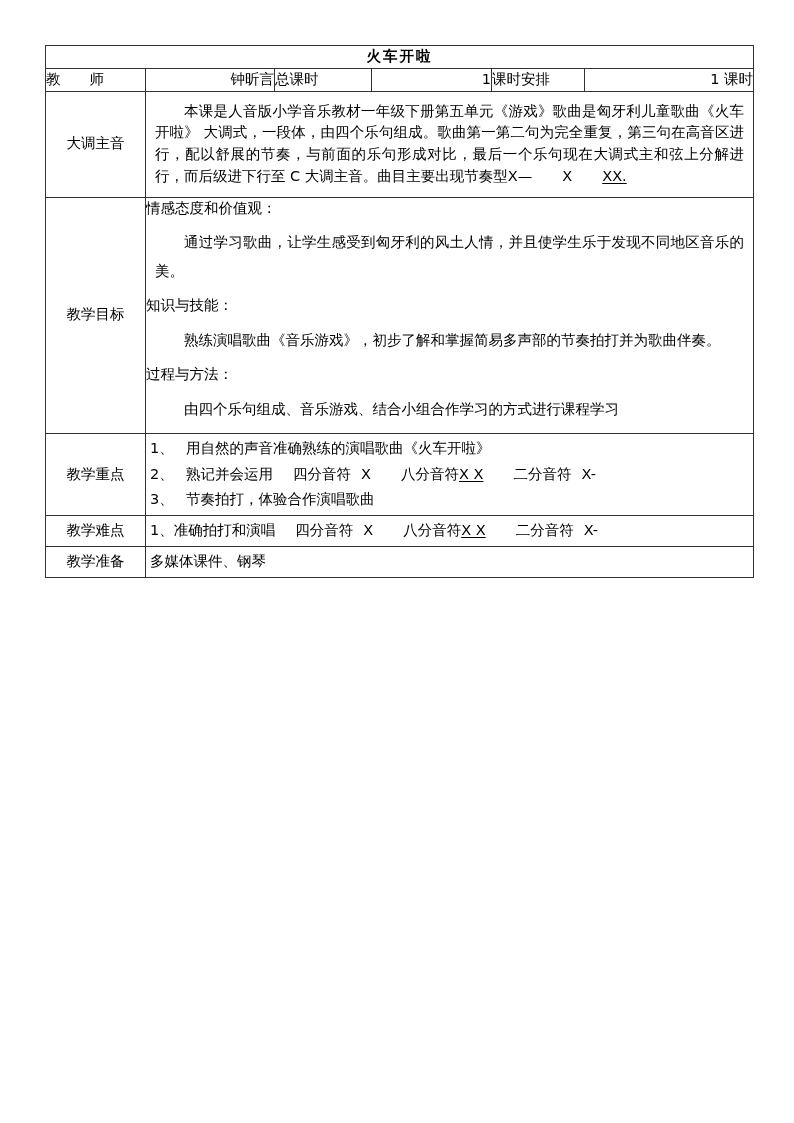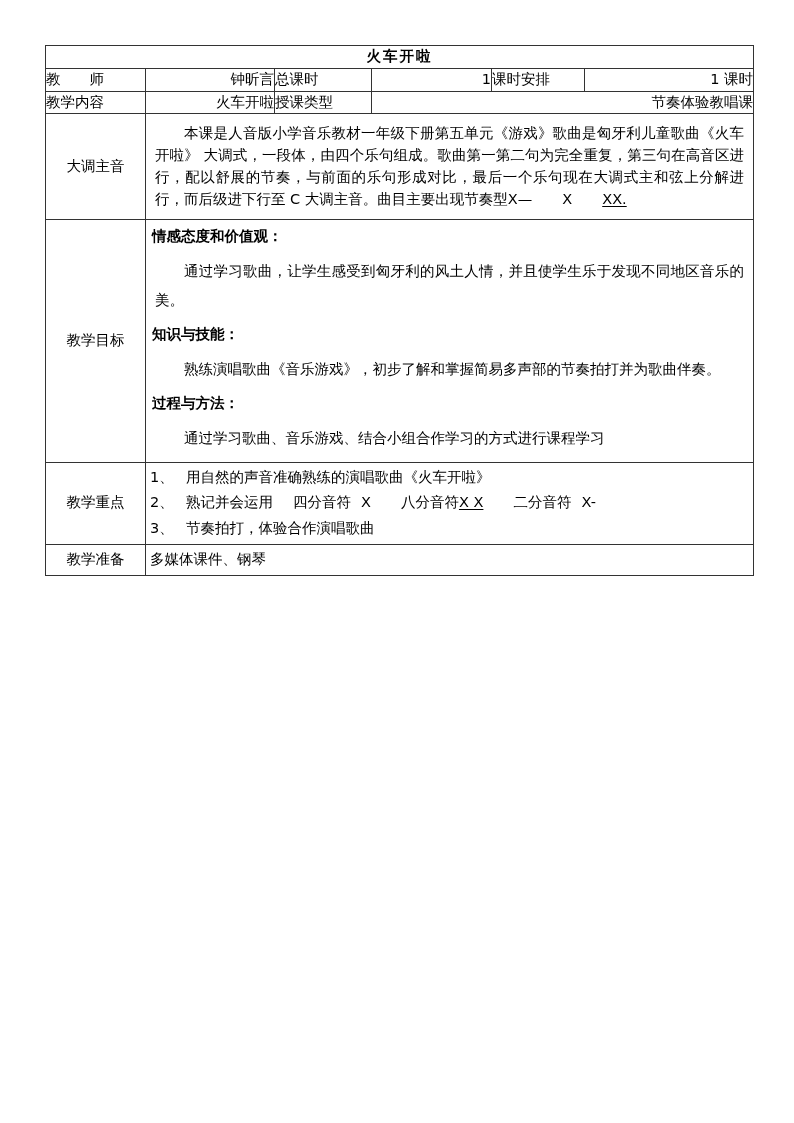--- a/index.html
+++ b/index.html
@@ -75,22 +75,22 @@
     font-size: 14.5px;
     line-height: 2.06;
   }
 
   .para {
     margin: 9px;
     text-indent: 2em;
     text-align: justify;
   }
   .sub-head {
-    margin: 6px;
-    font-weight: bold;
+    margin: 0;
+    font-weight: normal;
     text-indent: 0;
   }
 
   .analysis-cell {
     padding: 26px 10px 30px 9px;
   }
   .goals-cell {
     padding: 16px 10px 12px 9px;
   }
   .goals-cell .para {
@@ -143,55 +143,55 @@
         <td class="label-cell">
           <span>教　　师</span>
         </td>
         <td class="value-cell">钟昕言</td>
         <td class="label-cell">总课时</td>
         <td class="value-cell">1</td>
         <td class="label-cell">课时安排</td>
         <td class="value-cell">1 课时</td>
       </tr>
 
-      <tr>
-        <td class="label-cell">教学内容</td>
-        <td class="value-cell">火车开啦</td>
-        <td class="label-cell">授课类型</td>
-        <td class="value-cell" colspan="3">节奏体验教唱课</td>
-      </tr>
 
       <tr>
         <td class="label-cell label-vcenter">大调主音</td>
         <td class="body-cell analysis-cell" colspan="5">
           <p class="para"><span>本课是人音版小学音乐教材一年级下册第五单元《游戏》歌曲是匈牙利儿童歌曲《火车开啦》 大调式，一段体，由四个乐句组成。歌曲第一第二句为完全重复，第三句在高音区进行，配以舒展的节奏，与前面的乐句形成对比，最后一个乐句现在大调式主和弦上分解进行，而后级进下行至 C 大调主音。曲目主要出现节奏型</span><span class="note">X—</span><span class="gap-lg"></span><span class="note">X</span><span class="gap-lg"></span><u class="rhythm note">XX.</u></p>
         </td>
       </tr>
 
       <tr>
         <td class="label-cell label-vcenter">教学目标</td>
         <td class="body-cell goals-cell" colspan="5">
           <p class="sub-head">情感态度和价值观：</p>
           <p class="para">通过学习歌曲，让学生感受到匈牙利的风土人情，并且使学生乐于发现不同地区音乐的美。</p>
           <p class="sub-head">知识与技能：</p>
           <p class="para">熟练演唱歌曲《音乐游戏》，初步了解和掌握简易多声部的节奏拍打并为歌曲伴奏。</p>
           <p class="sub-head">过程与方法：</p>
-          <p class="para">通过学习歌曲、音乐游戏、结合小组合作学习的方式进行课程学习</p>
+          <p class="para">由四个乐句组成、音乐游戏、结合小组合作学习的方式进行课程学习</p>
         </td>
       </tr>
 
       <tr>
         <td class="label-cell label-vcenter">教学重点</td>
         <td class="body-cell focus-cell" colspan="5">
           <p class="focus-line"><span class="num">1、</span><span>用自然的声音准确熟练的演唱歌曲《火车开啦》</span></p>
           <p class="focus-line"><span class="num">2、</span><span>熟记并会运用</span><span class="gap-md"></span><span>四分音符</span><span class="gap-sm"></span><span class="note">X</span><span class="gap-lg"></span><span>八分音符</span><u class="rhythm note">X X</u><span class="gap-lg"></span><span>二分音符</span><span class="gap-sm"></span><span class="note">X-</span></p>
           <p class="focus-line"><span class="num">3、</span><span>节奏拍打，体验合作演唱歌曲</span></p>
         </td>
       </tr>
 
+      <tr>
+        <td class="label-cell label-vcenter">教学难点</td>
+        <td class="body-cell focus-cell" colspan="5">
+          <p class="focus-line"><span>1、准确拍打和演唱</span><span class="gap-md"></span><span>四分音符</span><span class="gap-sm"></span><span class="note">X</span><span class="gap-lg"></span><span>八分音符</span><u class="rhythm note">X X</u><span class="gap-lg"></span><span>二分音符</span><span class="gap-sm"></span><span class="note">X-</span></p>
+        </td>
+      </tr>
 
       <tr>
         <td class="label-cell label-vcenter">教学准备</td>
         <td class="body-cell focus-cell" colspan="5">
           <p class="focus-line">多媒体课件、钢琴</p>
         </td>
       </tr>
 
     </tbody>
   </table>

